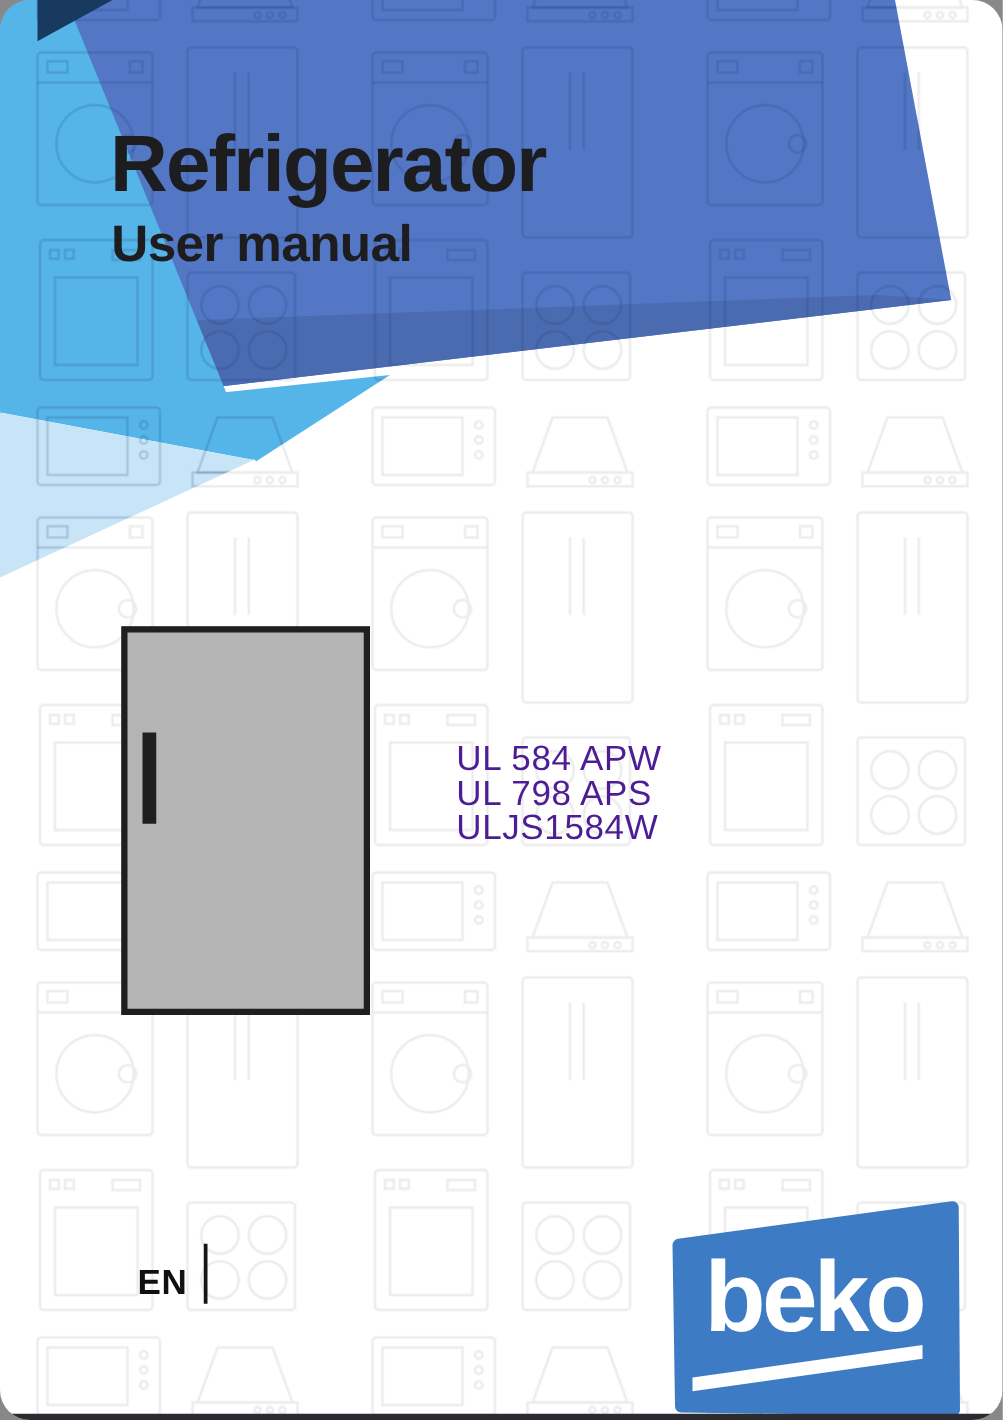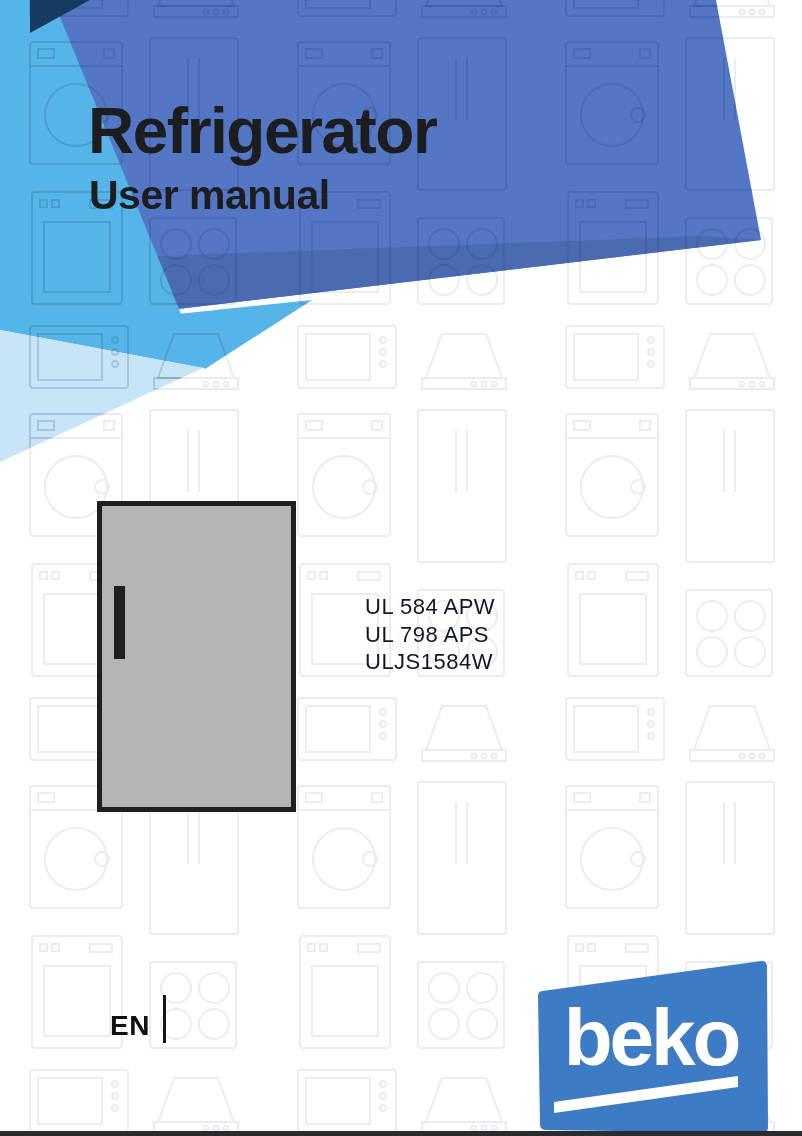--- a/index.html
+++ b/index.html
@@ -1,33 +1,34 @@
 <!DOCTYPE html>
 <html><head>
 <meta charset="utf-8">
 <style>
   html,body{margin:0;padding:0;background:#888;}
   .page{
     position:relative;width:802px;height:1136px;margin:0 auto;
     background:#ffffff;overflow:hidden;
     font-family:"Liberation Sans",sans-serif;
+    border-radius:24px;
   }
   .page svg{display:block;}
   .bg-svg{position:absolute;left:0;top:0;z-index:0;}
   .title-block{position:absolute;left:88px;top:96px;z-index:3;color:#1d1d20;}
   .title{font-size:64px;font-weight:bold;letter-spacing:-1.5px;line-height:1.1;margin:0;}
   .subtitle{font-size:41px;font-weight:bold;letter-spacing:-0.5px;margin:6px 0 0 1px;}
   .fridge{
     position:absolute;left:97px;top:501px;width:199px;height:311px;z-index:3;
     background:#b3b4b3;border:5px solid #1f1f1f;box-sizing:border-box;
   }
   .fridge-handle{position:absolute;left:12px;top:80px;width:11px;height:73px;background:#1f1f1f;}
   .models{
     position:absolute;left:365px;top:593px;z-index:3;
-    font-size:22px;line-height:27.5px;color:#0f172a;letter-spacing:0.5px;
+    font-size:28px;line-height:27.5px;color:#4c1d95;letter-spacing:0.5px;
   }
   .models div{white-space:nowrap;}
   .lang-block{position:absolute;left:110px;top:995px;z-index:3;display:flex;align-items:center;}
   .lang-label{font-size:28px;font-weight:bold;color:#101010;letter-spacing:0.5px;padding-top:14px;}
   .lang-divider{width:3px;height:48px;background:#151515;margin-left:13px;}
   .beko-logo{position:absolute;left:537px;top:958px;z-index:3;}
   .bottom-strip{position:absolute;left:0;bottom:0;width:802px;height:5px;background:#2b2b30;z-index:4;}
 </style>
 </head>
 <body>

